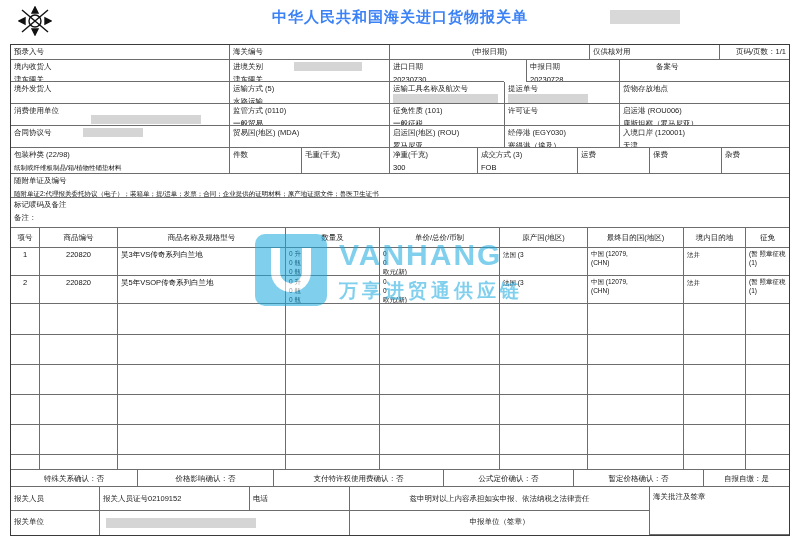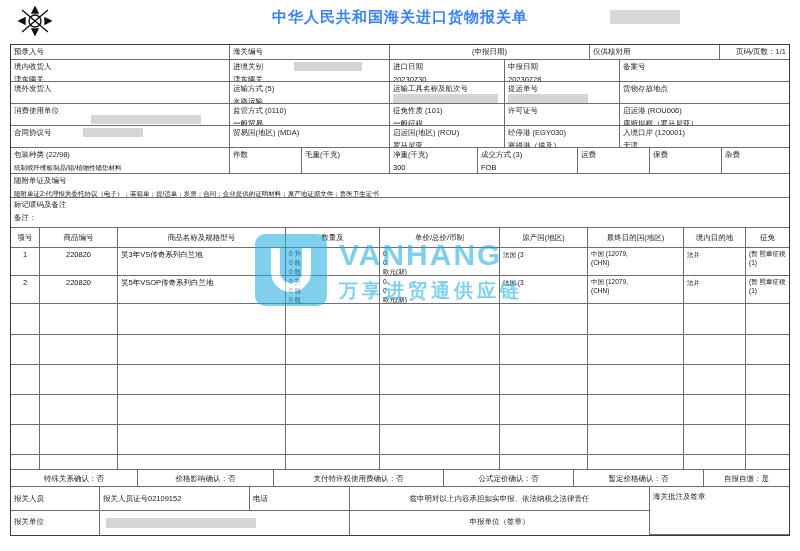--- a/index.html
+++ b/index.html
@@ -120,25 +120,25 @@
     </div>
     <div class="cell bb bl" style="left:218px;top:15px;width:160px;height:22px;">
       <div class="lbl">进境关别</div>
       <div class="val">津东疆关</div>
       <div class="redact" style="position:absolute;left:64px;top:2px;width:68px;height:9px;"></div>
     </div>
     <div class="cell bb bl" style="left:378px;top:15px;width:115px;height:22px;">
       <div class="lbl">进口日期</div>
       <div class="val">20230730</div>
     </div>
-    <div class="cell bb bl" style="left:493px;top:15px;width:115px;height:22px;">
+    <div class="cell bb bl" style="left:515px;top:15px;width:115px;height:22px;">
       <div class="lbl">申报日期</div>
       <div class="val">20230728</div>
     </div>
-    <div class="cell bb bl" style="left:608px;top:15px;width:170px;height:22px;">
+    <div class="cell bb bl" style="left:608px;top:15px;width:170px;height:22px;padding-left:33px;">
       <div class="lbl">备案号</div>
     </div>
 
     <div class="cell bb" style="left:0;top:37px;width:218px;height:22px;">
       <div class="lbl">境外发货人</div>
     </div>
     <div class="cell bb bl" style="left:218px;top:37px;width:160px;height:22px;">
       <div class="lbl">运输方式 (5)</div>
       <div class="val">水路运输</div>
     </div>

